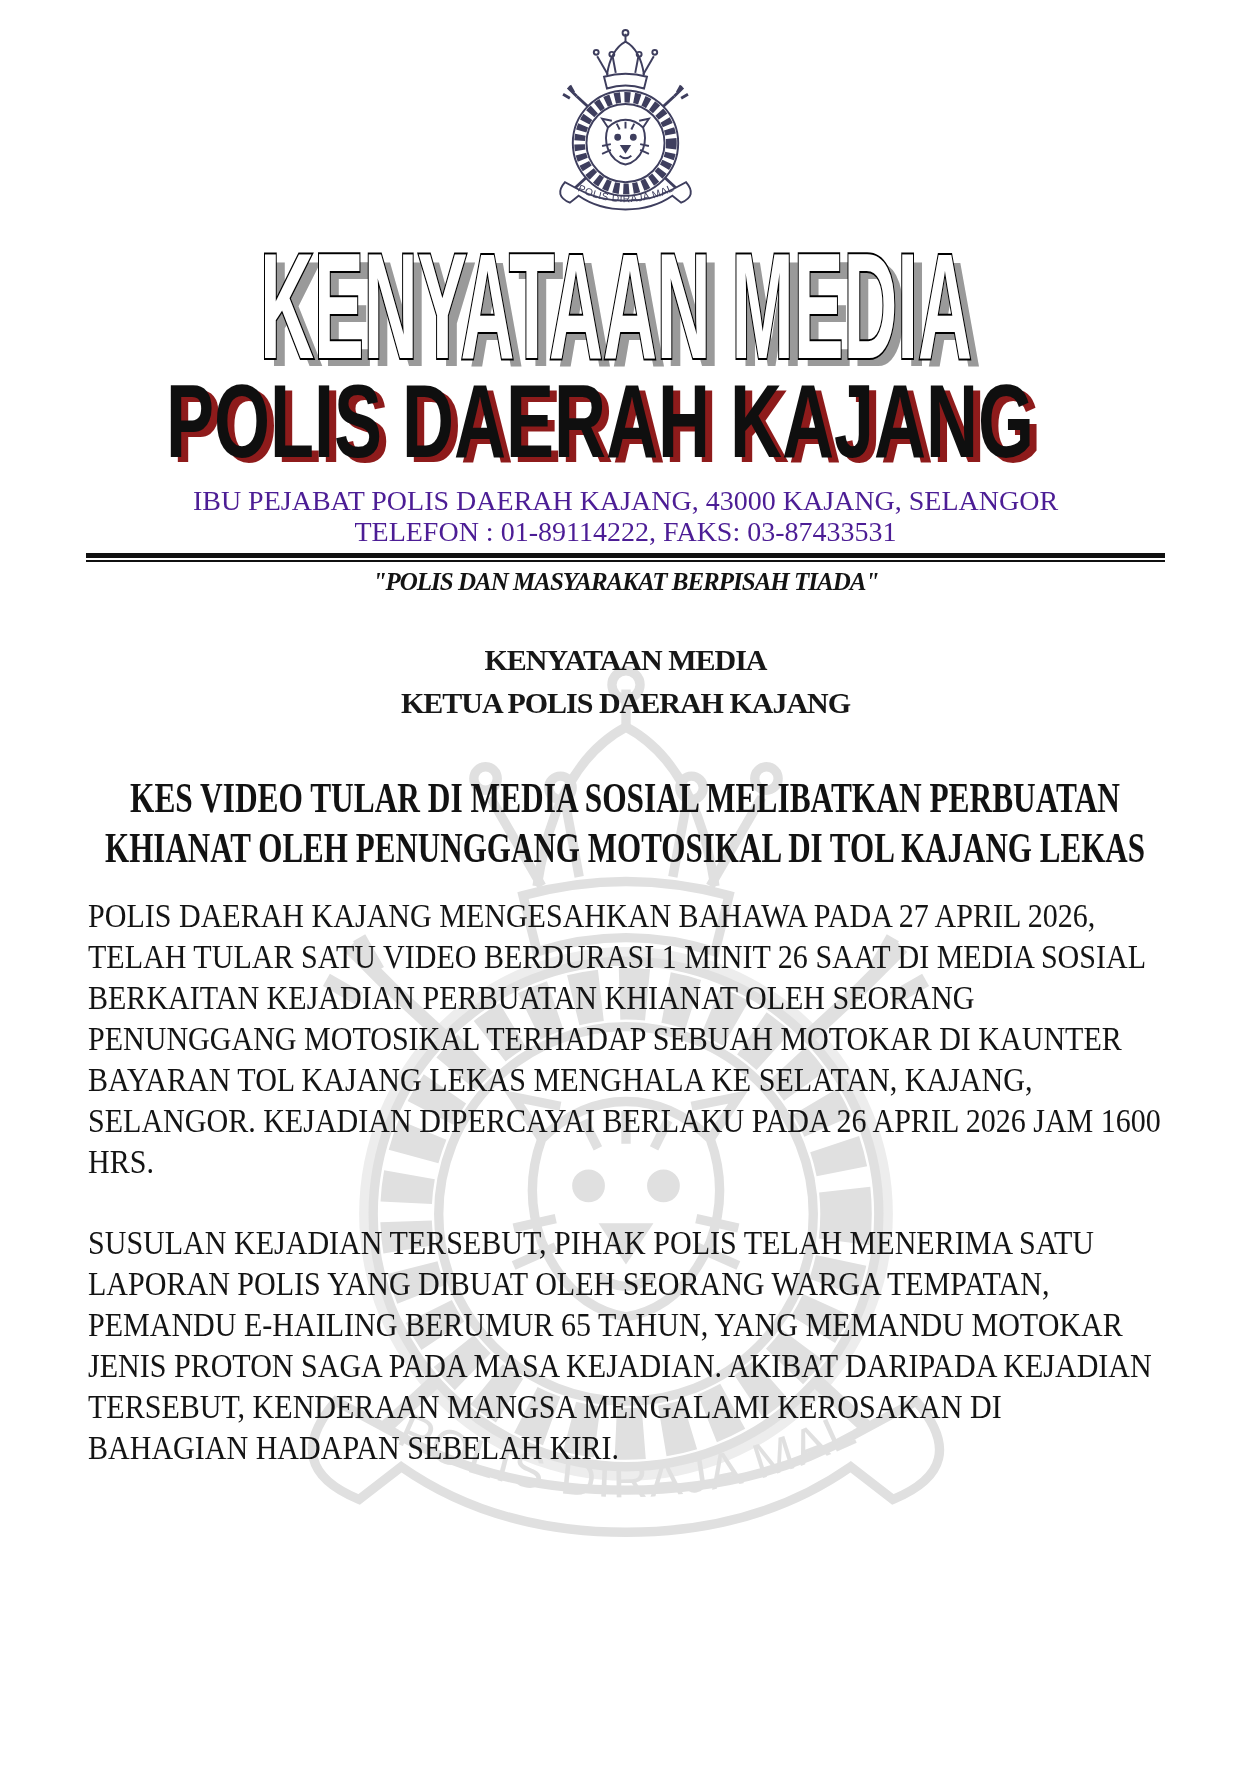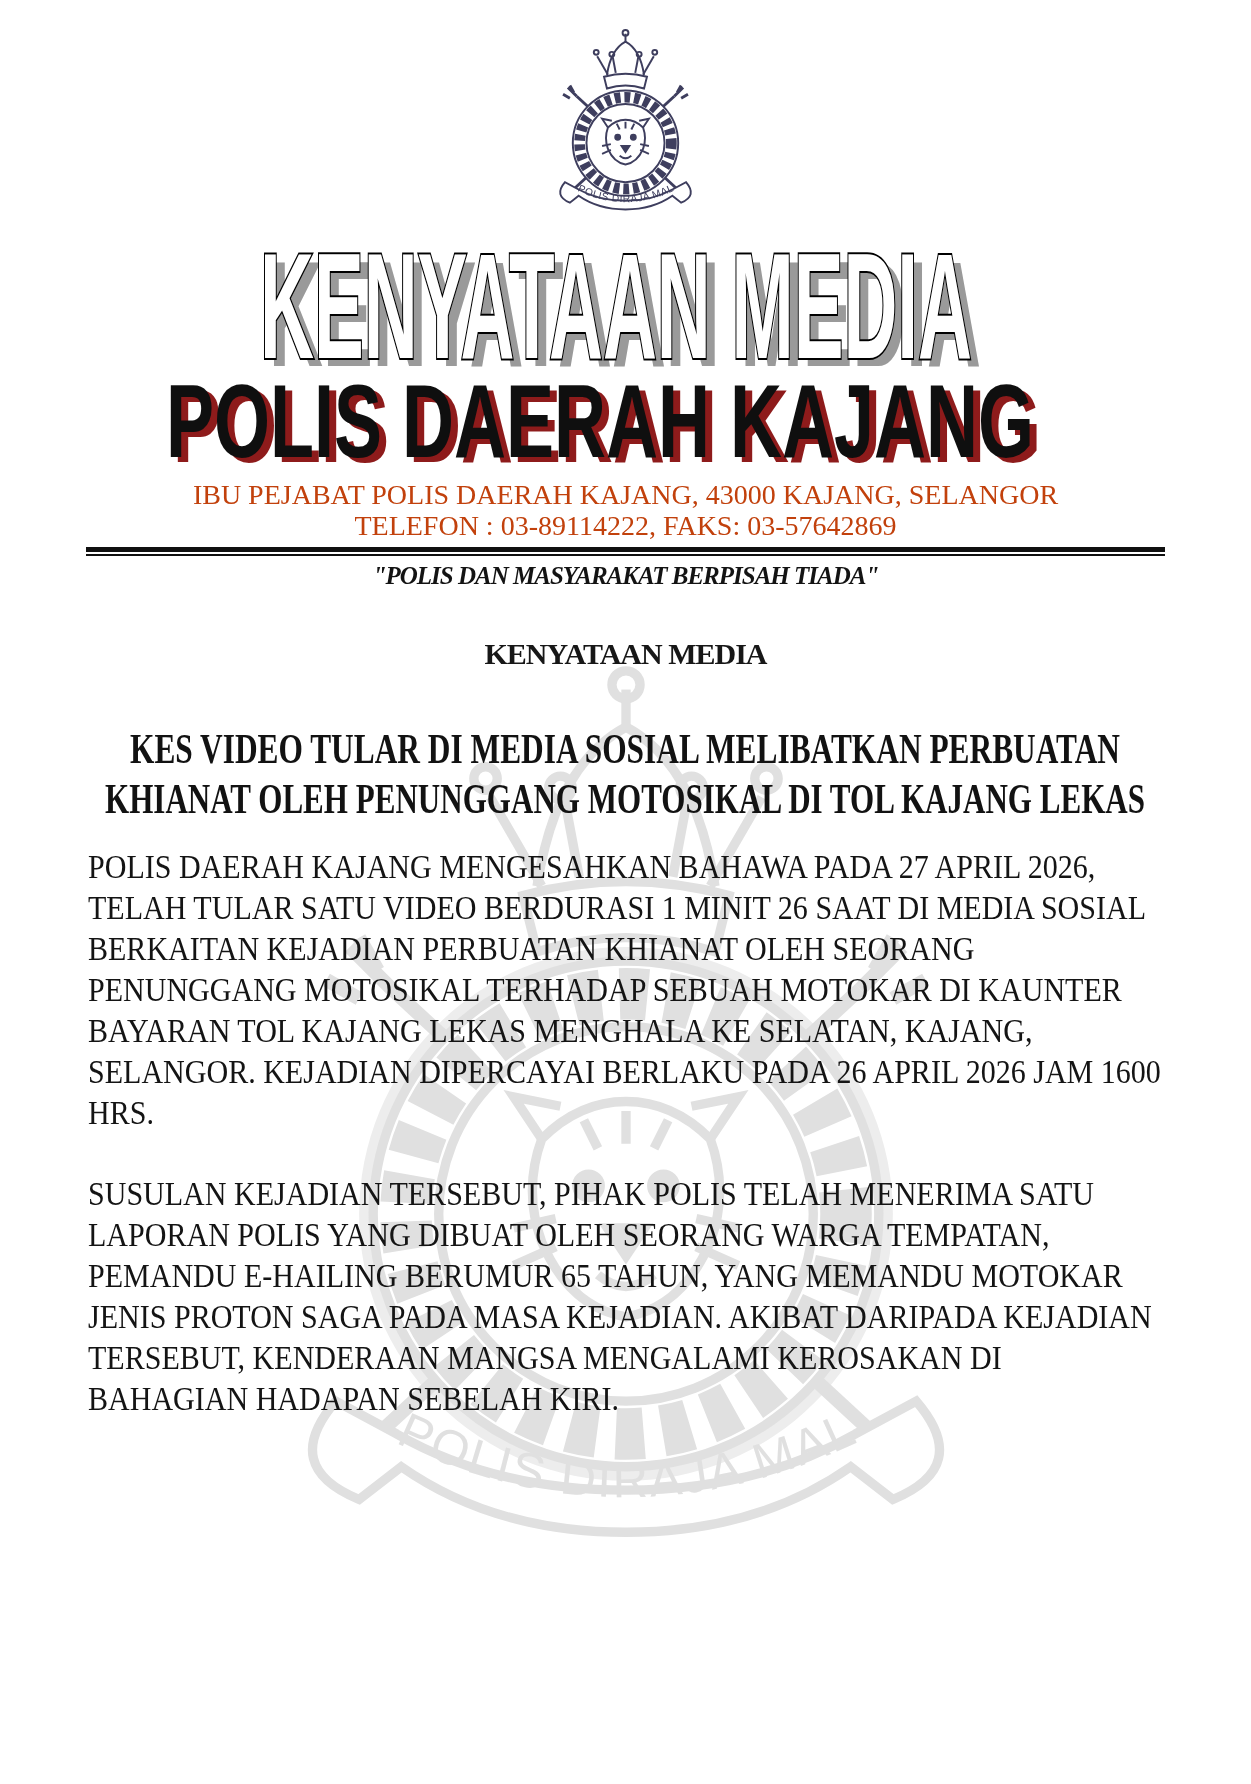--- a/index.html
+++ b/index.html
@@ -22,23 +22,23 @@
   .logo{
     display:block;
     margin:26px auto 0 auto;
     color:#3e3e5e;
   }
   .h1svg,.h2svg,.titlesvg{display:block;margin:0 auto;}
   .addr{
     text-align:center;
     font-size:28px;
     line-height:31px;
-    margin-top:10px;
+    margin-top:16px;
     letter-spacing:0px;
-    color:#c2410c;
+    color:#4c1d95;
   }
   .rule{
     margin:6px 86px 0 86px;
     height:9px;
     box-sizing:border-box;
     border-top:5px solid #101010;
     border-bottom:2px solid #101010;
   }
   .motto{
     margin-top:6px;
@@ -143,29 +143,30 @@
     <text x="616" y="129" text-anchor="middle" textLength="712" lengthAdjust="spacingAndGlyphs" font-family="'Liberation Sans','DejaVu Sans',sans-serif" font-weight="bold" font-size="150" fill="#ffffff" stroke="#000000" stroke-width="4" paint-order="stroke">KENYATAAN MEDIA</text>
   </svg>
 
   <svg class="h2svg" width="1251" height="100" viewBox="0 0 1251 100">
     <text x="607" y="93" text-anchor="middle" textLength="868" lengthAdjust="spacingAndGlyphs" font-family="'Liberation Sans','DejaVu Sans',sans-serif" font-weight="bold" font-size="103" fill="#8e1b1b">POLIS DAERAH KAJANG</text>
     <text x="600" y="88" text-anchor="middle" textLength="868" lengthAdjust="spacingAndGlyphs" font-family="'Liberation Sans','DejaVu Sans',sans-serif" font-weight="bold" font-size="103" fill="#0f0f0f">POLIS DAERAH KAJANG</text>
   </svg>
 
   <div class="addr">
     <div>IBU PEJABAT POLIS DAERAH KAJANG, 43000 KAJANG, SELANGOR</div>
-    <div>TELEFON : 03-89114222, FAKS: 03-57642869</div>
+    <div>TELEFON : 01-89114222, FAKS: 03-87433531</div>
   </div>
 
   <div class="rule"></div>
 
   <div class="motto">"POLIS DAN MASYARAKAT BERPISAH TIADA"</div>
 
   <div class="stmt-head">
     <div>KENYATAAN MEDIA</div>
+    <div>KETUA POLIS DAERAH KAJANG</div>
   </div>
 
   <svg class="titlesvg" width="1251" height="100" viewBox="0 0 1251 100" style="margin-top:50px">
     <text x="625" y="38" text-anchor="middle" textLength="990" lengthAdjust="spacingAndGlyphs" font-family="'Liberation Serif','DejaVu Serif',serif" font-weight="bold" font-size="43" fill="#121212">KES VIDEO TULAR DI MEDIA SOSIAL MELIBATKAN PERBUATAN</text>
     <text x="625" y="88" text-anchor="middle" textLength="1040" lengthAdjust="spacingAndGlyphs" font-family="'Liberation Serif','DejaVu Serif',serif" font-weight="bold" font-size="43" fill="#121212">KHIANAT OLEH PENUNGGANG MOTOSIKAL DI TOL KAJANG LEKAS</text>
   </svg>
 
   <div class="paras">
     <p class="para">POLIS DAERAH KAJANG MENGESAHKAN BAHAWA PADA 27 APRIL 2026, TELAH TULAR SATU VIDEO BERDURASI 1 MINIT 26 SAAT DI MEDIA SOSIAL BERKAITAN KEJADIAN PERBUATAN KHIANAT OLEH SEORANG PENUNGGANG MOTOSIKAL TERHADAP SEBUAH MOTOKAR DI KAUNTER BAYARAN TOL KAJANG LEKAS MENGHALA KE SELATAN, KAJANG, SELANGOR. KEJADIAN DIPERCAYAI BERLAKU PADA 26 APRIL 2026 JAM 1600 HRS.</p>
     <p class="para">SUSULAN KEJADIAN TERSEBUT, PIHAK POLIS TELAH MENERIMA SATU LAPORAN POLIS YANG DIBUAT OLEH SEORANG WARGA TEMPATAN, PEMANDU E-HAILING BERUMUR 65 TAHUN, YANG MEMANDU MOTOKAR JENIS PROTON SAGA PADA MASA KEJADIAN. AKIBAT DARIPADA KEJADIAN TERSEBUT, KENDERAAN MANGSA MENGALAMI KEROSAKAN DI BAHAGIAN HADAPAN SEBELAH KIRI.</p>

